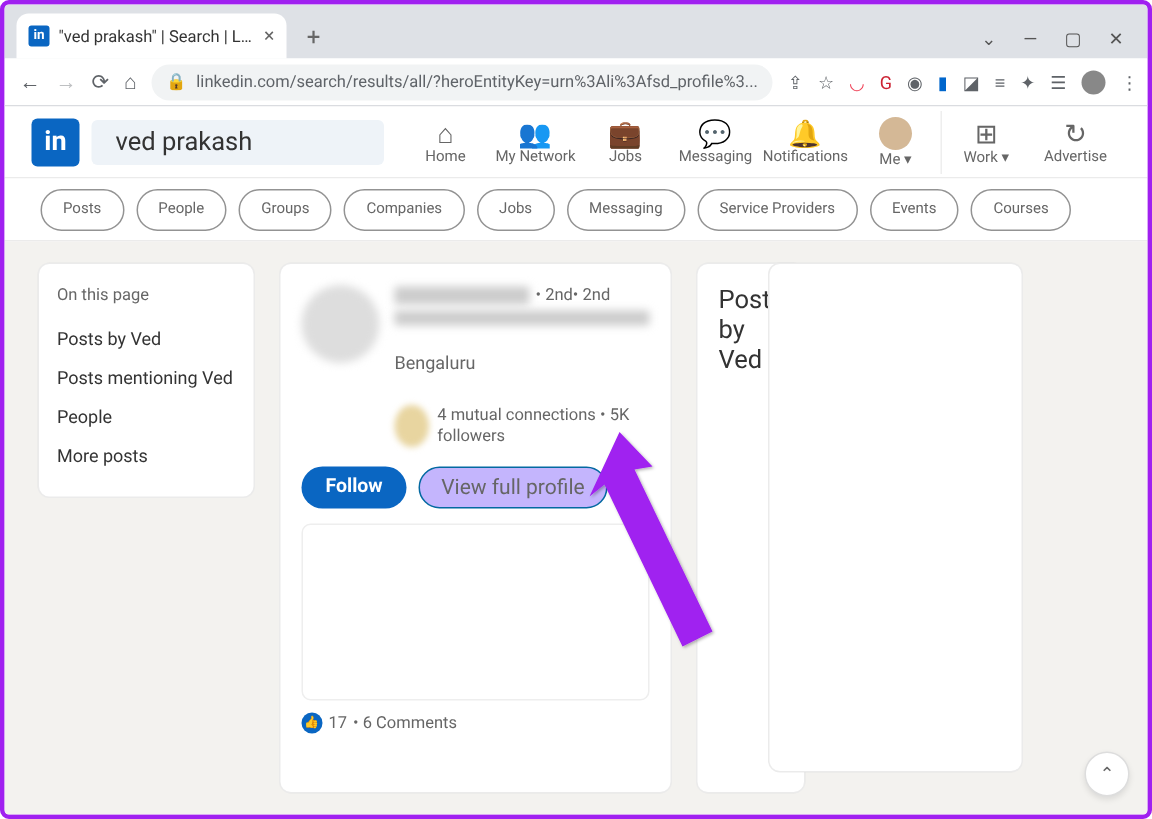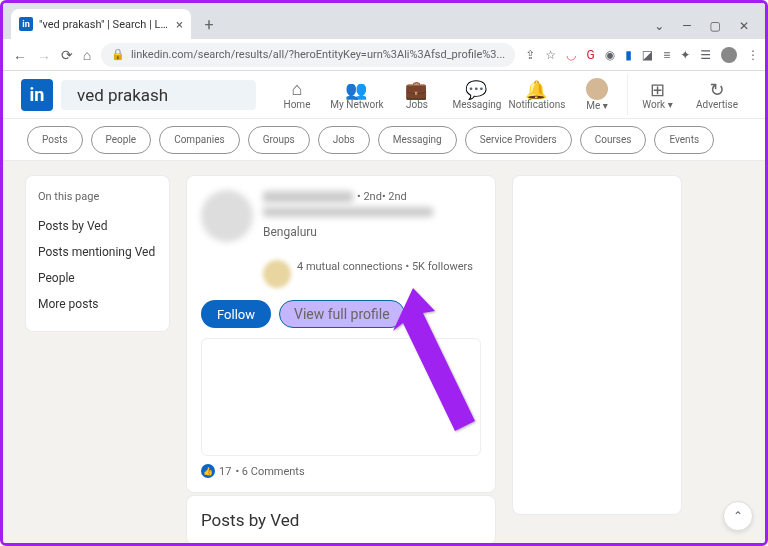--- a/index.html
+++ b/index.html
@@ -26,34 +26,34 @@
 .nav-items{margin-left:auto;display:flex;gap:0}
 .nav-item{display:flex;flex-direction:column;align-items:center;justify-content:center;width:60px;font-size:10px;color:#666;cursor:pointer;padding:4px 0}
 .nav-item .ico{font-size:18px;height:20px;display:flex;align-items:center}
 .nav-item.avatar .ico{width:22px;height:22px;border-radius:50%;background:#d4b896}
 .filter-bar{height:42px;display:flex;align-items:center;padding:0 24px;gap:8px;border-bottom:1px solid rgba(0,0,0,.08);background:#fff}
 .filter-pill{height:28px;padding:0 14px;border:1px solid #939393;border-radius:14px;font-size:10px;color:#666;display:flex;align-items:center;cursor:pointer;background:#fff}
 .content{display:flex;padding:14px 22px;gap:16px;background:#f3f2ef;height:calc(100% - 158px)}
 .sidebar{width:145px;background:#fff;border-radius:8px;padding:14px 12px;height:fit-content;border:1px solid rgba(0,0,0,.08)}
 .sidebar-title{font-size:11px;color:#666;margin-bottom:10px}
 .sidebar-item{font-size:12px;color:#333;padding:6px 0;cursor:pointer}
-.main{flex:1;display:flex;flex-direction:column;gap:2px;max-width:310px}
+.main{flex:1;display:flex;gap:16px;max-width:310px}
 .card{background:#fff;border-radius:8px;padding:14px;border:1px solid rgba(0,0,0,.08)}
 .profile-row{display:flex;gap:10px}
 .avatar-lg{width:52px;height:52px;border-radius:50%;background:#ddd;filter:blur(3px)}
 .profile-info{flex:1;font-size:12px}
 .name-row{display:flex;align-items:center;gap:4px;color:#666;font-size:11px}
 .name-blur{width:90px;height:12px;background:#ccc;filter:blur(3px);border-radius:2px}
 .headline-blur{width:170px;height:10px;background:#ccc;filter:blur(3px);margin:4px 0;border-radius:2px}
-.location{color:#666;font-size:12px;margin-top:8px}
+.location{color:#666;font-size:12px;margin-top:18px}
 .mutual-row{display:flex;align-items:flex-start;gap:6px;margin-top:21px}
 .mutual-av{width:28px;height:28px;border-radius:50%;background:#e8d5a0;filter:blur(2px)}
 .mutual-text{font-size:11px;color:#666;line-height:1.3}
 .btn-row{display:flex;gap:8px;margin-top:12px}
-.btn-follow{background:#0a66c2;color:#fff;border:none;border-radius:14px;padding:5px 16px;font-size:13px;font-weight:400;cursor:pointer}
+.btn-follow{background:#0a66c2;color:#fff;border:none;border-radius:14px;padding:5px 16px;font-size:13px;font-weight:700;cursor:pointer}
 .btn-outline{background:#c4b5fd;color:#666;border:1px solid #0369a1;border-radius:14px;padding:5px 14px;font-size:14px;cursor:pointer}
 .post-body{height:118px;border:1px solid #eee;border-radius:6px;margin-top:10px}
 .post-stats{display:flex;align-items:center;gap:4px;font-size:11px;color:#666;margin-top:8px}
 .like-ico{width:14px;height:14px;background:#0a66c2;border-radius:50%;display:inline-flex;align-items:center;justify-content:center;color:#fff;font-size:8px}
 .section-h{font-size:17px;font-weight:400;color:#333}
 .right-rail{width:170px;background:#fff;border-radius:8px;border:1px solid rgba(0,0,0,.08);height:340px}
 .arrow-cursor{position:absolute;left:390px;top:280px;pointer-events:none}
 .scroll-top{position:absolute;bottom:12px;right:12px;width:30px;height:30px;background:#fff;border:1px solid #ddd;border-radius:50%;display:flex;align-items:center;justify-content:center;color:#666;font-size:12px;box-shadow:0 2px 4px rgba(0,0,0,.1)}
 </style>
 </head>
@@ -139,27 +139,27 @@
     <div class="nav-item">
         <span class="ico">↻</span>
         <span>Advertise</span>
       </div>
   </div>
 </div>
 
 <div class="filter-bar">
   <div class="filter-pill">Posts</div>
   <div class="filter-pill">People</div>
+  <div class="filter-pill">Groups</div>
   <div class="filter-pill">Companies</div>
-  <div class="filter-pill">Groups</div>
   <div class="filter-pill">Jobs</div>
   <div class="filter-pill">Messaging</div>
   <div class="filter-pill">Service Providers</div>
+  <div class="filter-pill">Events</div>
   <div class="filter-pill">Courses</div>
-  <div class="filter-pill">Events</div>
 
 </div>
 
 <div class="content">
   <div class="sidebar">
     <div class="sidebar-title">On this page</div>
     <div class="sidebar-item">Posts by Ved</div>
     <div class="sidebar-item">Posts mentioning Ved</div>
     <div class="sidebar-item">People</div>
     <div class="sidebar-item">More posts</div>

